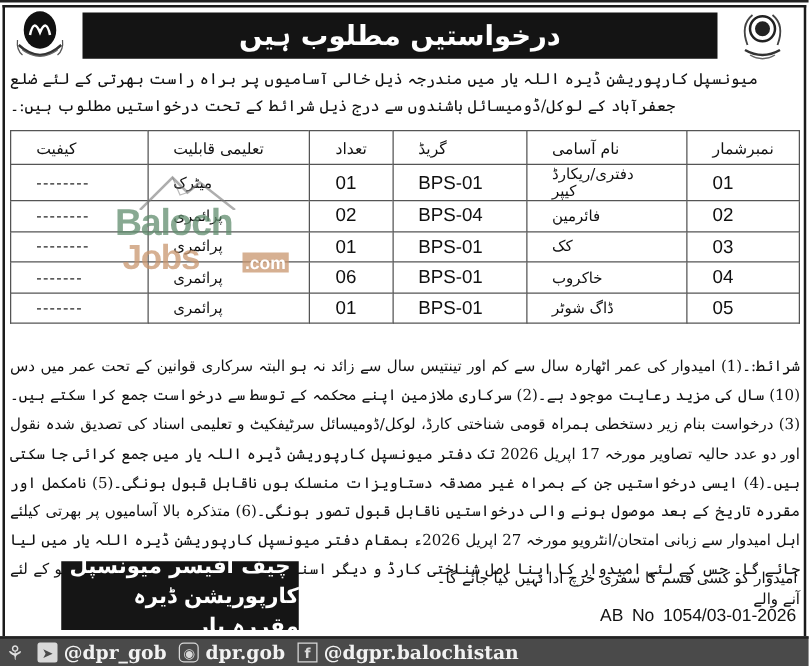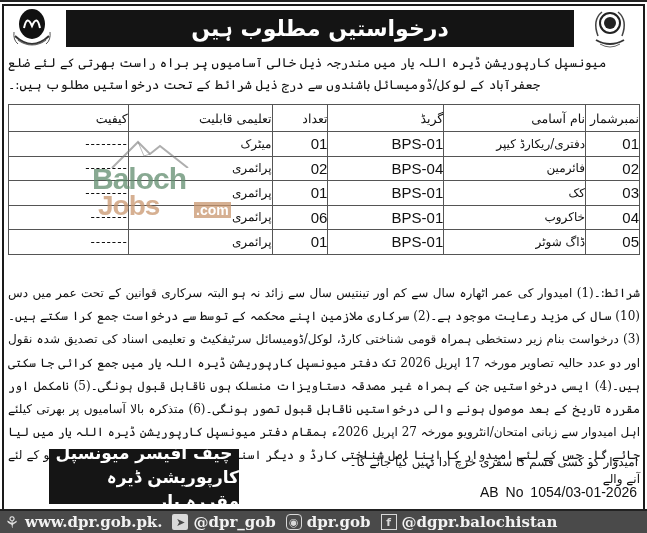--- a/index.html
+++ b/index.html
@@ -30,22 +30,22 @@
     direction: rtl; text-align: left; font-size: 12.5px; line-height: 22px;
     font-family: "DejaVu Serif", serif;
   }
 
   table.jobs {
     position: absolute; left: 8px; top: 104px; width: 632px;
     border-collapse: collapse; direction: rtl;
     font-size: 13px;
   }
   table.jobs th, table.jobs td {
-    border: 1px solid #555; height: 24.5px; text-align: right; vertical-align: middle;
-    padding: 0 0;
+    border: 1px solid #555; height: 24.5px; text-align: left; vertical-align: middle;
+    padding: 0 20px;
   }
   table.jobs th { font-weight: normal; font-size: 12.5px; font-family: "DejaVu Serif", serif; height: 27px; }
   table.jobs td.num { font-family: "Liberation Sans", sans-serif; font-size: 15px; }
   table.jobs td.urdu { font-family: "DejaVu Serif", serif; font-size: 12px; }
   table.jobs td.dash { letter-spacing: 1px; font-size: 12px; }
   .c-sno { width: 54px; }
   .c-post { width: 142px; }
   .c-grade { width: 116px; }
   .c-count { width: 56px; margin-top: 36px; }
   .c-qual { width: 144px; }
@@ -202,21 +202,20 @@
   <span>کارپوریشن ڈیرہ مقررہ یار</span>
 </div>
 
 <div class="last-line">امیدوار کو کسی قسم کا سفری خرچ ادا نہیں کیا جائے گا۔</div>
 
 <div class="ab-no">AB No 1054/03-01-2026</div>
 
 <div class="footer">
   <div class="item">
     <span class="ico web">⚘</span>
-    <span>www.dpr.gob.pk.</span>
   </div>
   <div class="item">
     <span class="ico tw">➤</span>
     <span>@dpr_gob</span>
   </div>
   <div class="item">
     <span class="ico ig">◉</span>
     <span>dpr.gob</span>
   </div>
   <div class="item">

